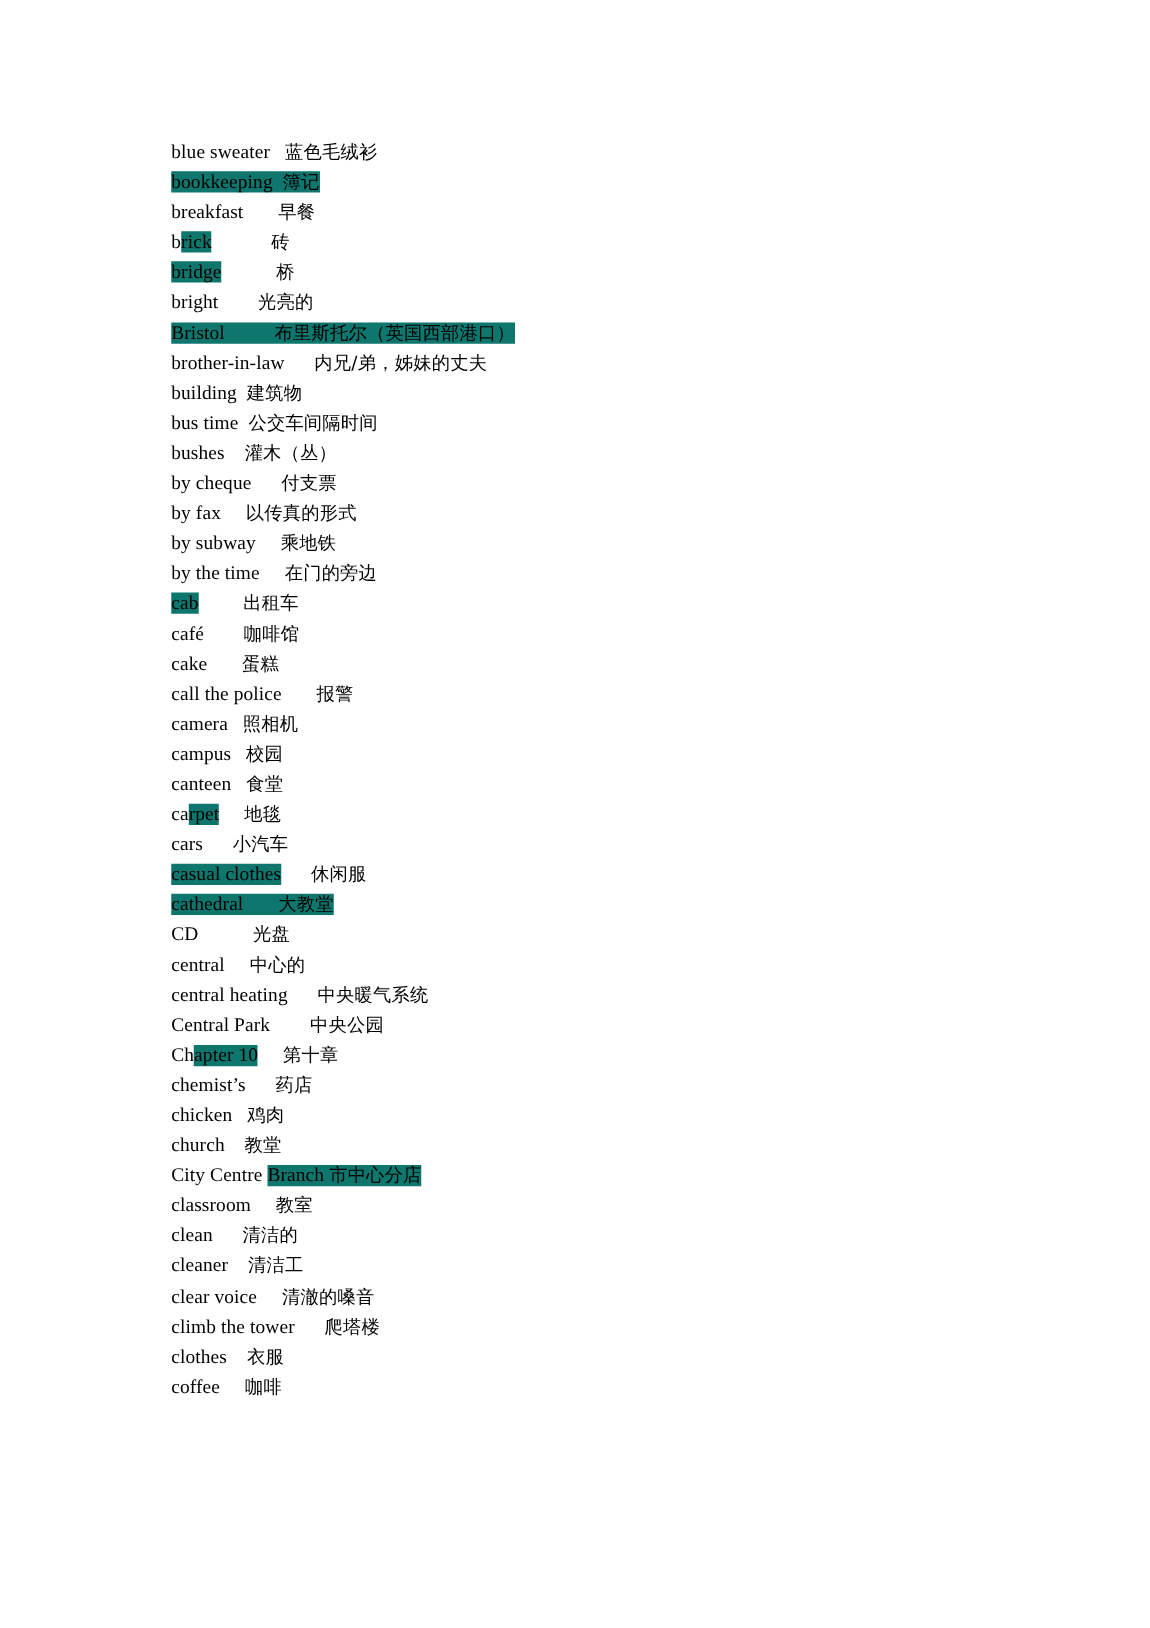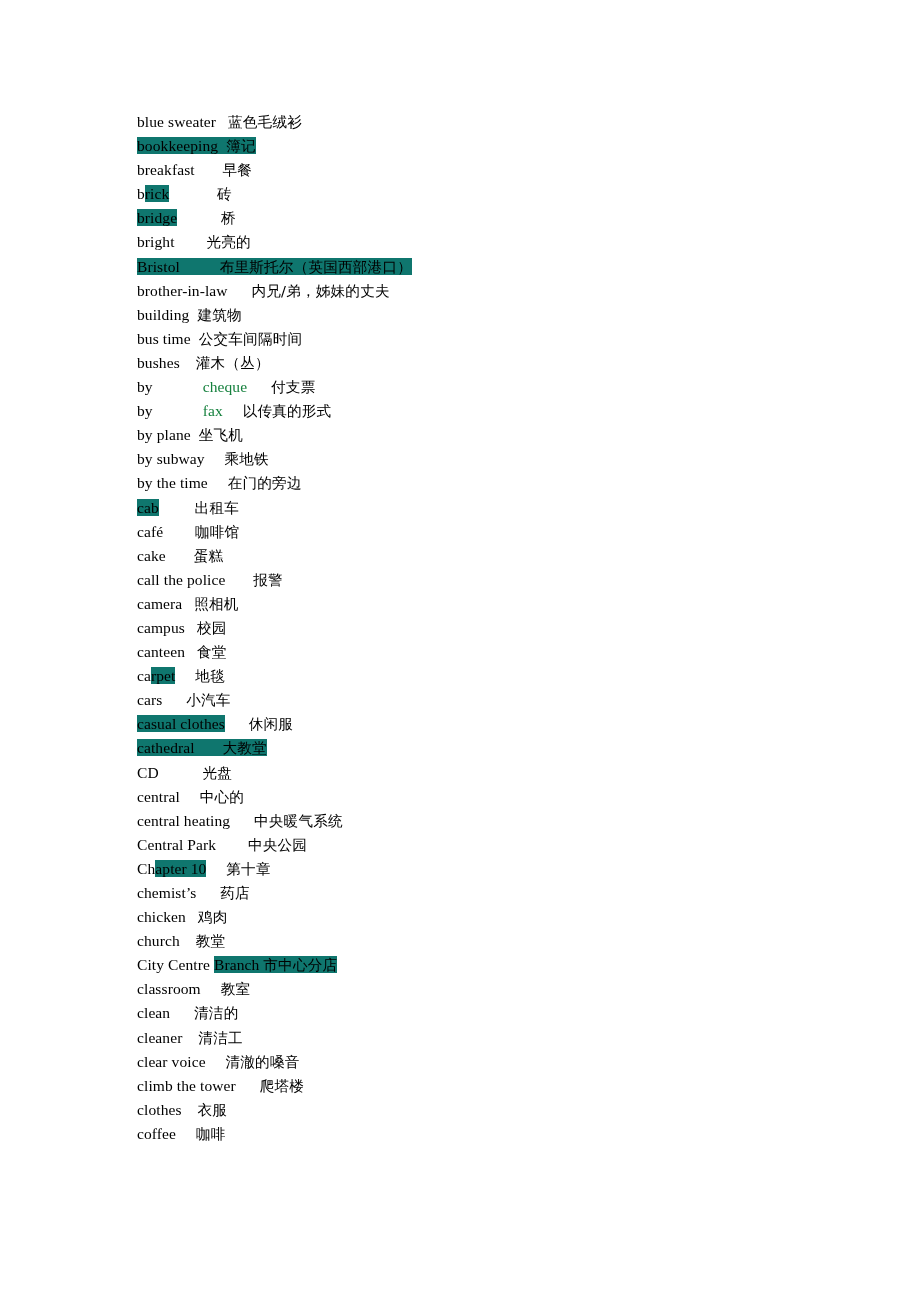--- a/index.html
+++ b/index.html
@@ -41,22 +41,21 @@
   }
   .cn {
     font-family: "DejaVu Sans", "Liberation Sans", sans-serif;
     font-size: 14.6px;
     letter-spacing: 0.2px;
   }
   .hl {
     background-color: #0f766e;
   }
   .red {
-    color: #15803d;
-    margin-left: 46px;
+    color: #000000;
   }
   .gap {
     white-space: pre;
   }
 </style>
 </head>
 <body>
 
 <div id="page">
   <div id="glossary">
@@ -66,21 +65,20 @@
       <div class="entry"><span class="term">b</span><span class="hl term">rick</span><span class="gap">            </span><span class="cn">砖</span></div>
       <div class="entry"><span class="hl"><span class="term">bridge</span></span><span class="gap">           </span><span class="cn">桥</span></div>
       <div class="entry"><span class="term">bright</span><span class="gap">        </span><span class="cn">光亮的</span></div>
       <div class="entry"><span class="hl"><span class="term">Bristol</span><span class="gap">          </span><span class="cn">布里斯托尔（英国西部港口）</span></span></div>
       <div class="entry"><span class="term">brother-in-law</span><span class="gap">      </span><span class="cn">内兄/弟，姊妹的丈夫</span></div>
       <div class="entry"><span class="term">building</span><span class="gap">  </span><span class="cn">建筑物</span></div>
       <div class="entry"><span class="term">bus time</span><span class="gap">  </span><span class="cn">公交车间隔时间</span></div>
       <div class="entry"><span class="term">bushes</span><span class="gap">    </span><span class="cn">灌木（丛）</span></div>
       <div class="entry"><span class="term">by </span><span class="term red">cheque</span><span class="gap">      </span><span class="cn">付支票</span></div>
       <div class="entry"><span class="term">by </span><span class="term red">fax</span><span class="gap">     </span><span class="cn">以传真的形式</span></div>
-      <div class="entry"><span class="term">by plane</span><span class="gap">  </span><span class="cn">坐飞机</span></div>
       <div class="entry"><span class="term">by subway</span><span class="gap">     </span><span class="cn">乘地铁</span></div>
       <div class="entry"><span class="term">by the time</span><span class="gap">     </span><span class="cn">在门的旁边</span></div>
       <div class="entry"><span class="hl"><span class="term">cab</span></span><span class="gap">         </span><span class="cn">出租车</span></div>
       <div class="entry"><span class="term">café</span><span class="gap">        </span><span class="cn">咖啡馆</span></div>
       <div class="entry"><span class="term">cake</span><span class="gap">       </span><span class="cn">蛋糕</span></div>
       <div class="entry"><span class="term">call the police</span><span class="gap">       </span><span class="cn">报警</span></div>
       <div class="entry"><span class="term">camera</span><span class="gap">   </span><span class="cn">照相机</span></div>
       <div class="entry"><span class="term">campus</span><span class="gap">   </span><span class="cn">校园</span></div>
       <div class="entry"><span class="term">canteen</span><span class="gap">   </span><span class="cn">食堂</span></div>
       <div class="entry"><span class="term">ca</span><span class="hl term">rpet</span><span class="gap">     </span><span class="cn">地毯</span></div>

